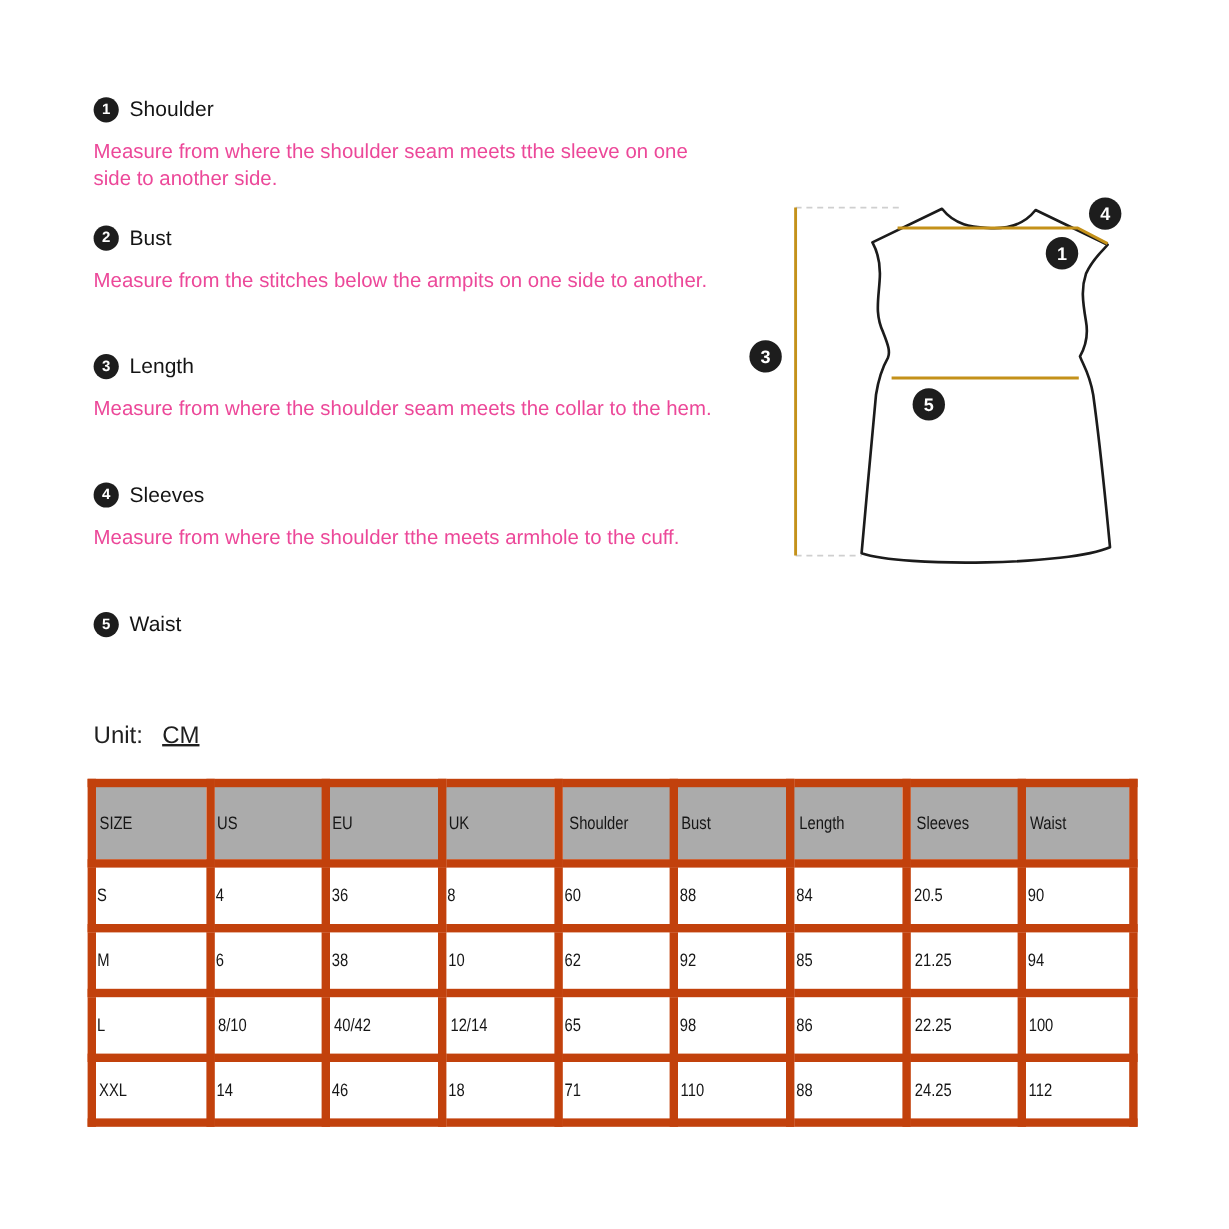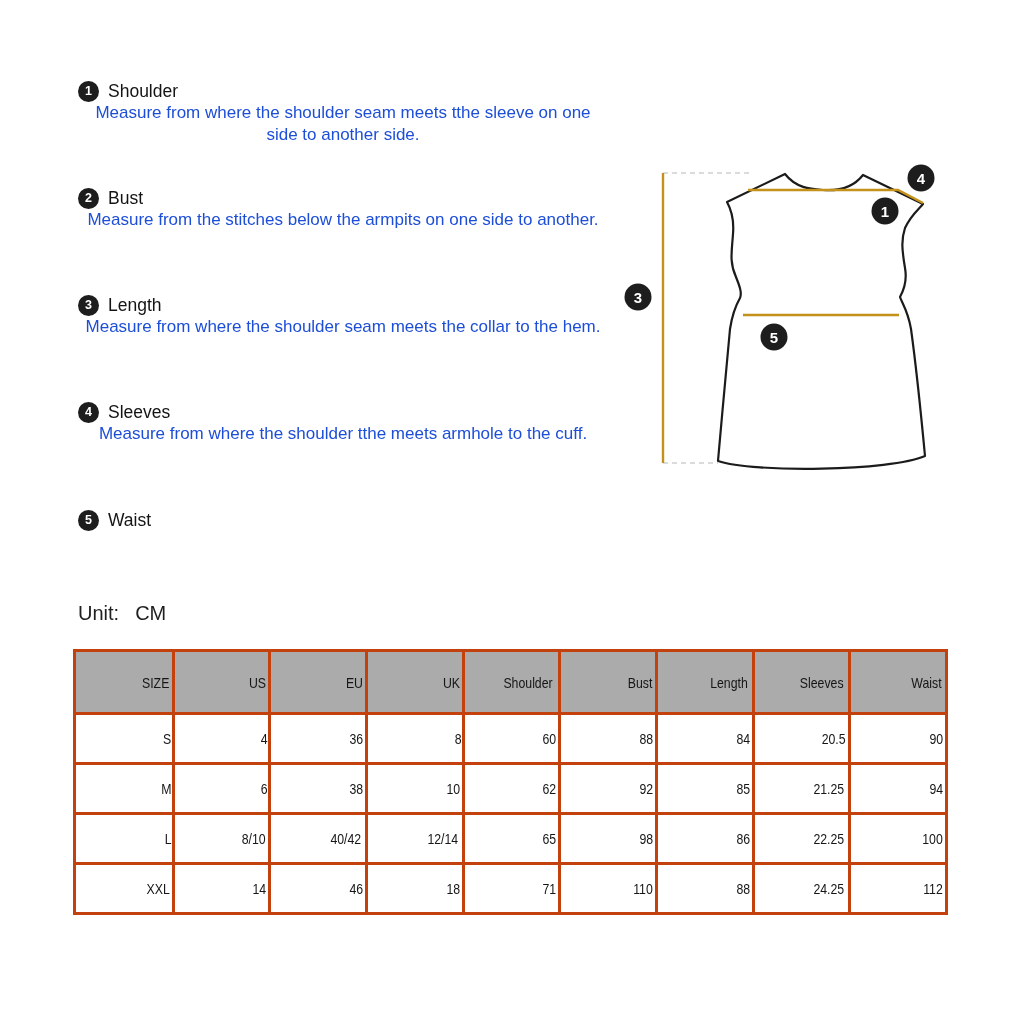--- a/index.html
+++ b/index.html
@@ -10,32 +10,32 @@
   .abs{position:absolute;}
   .page-title{left:78px;top:31px;font-size:17.5px;font-weight:400;letter-spacing:.1px;}
   .section{left:78px;width:532px;}
   .sec-head{display:flex;align-items:center;gap:9px;height:22px;}
   .badge{
     width:21px;height:21px;border-radius:50%;background:#1d1d1d;color:#ffffff;
     display:flex;align-items:center;justify-content:center;
     font-size:12.5px;font-weight:700;flex:0 0 21px;
   }
   .sec-label{font-size:17.5px;font-weight:500;color:#141414;}
-  .sec-desc{font-size:17px;line-height:22px;color:#1d4ed8;width:530px;text-align:center;}
+  .sec-desc{margin-top:14px;font-size:17px;line-height:22px;color:#ec4899;width:530px;}
   .unit-line{left:78px;top:602px;font-size:20px;color:#1f1f1f;}
-  .unit-value{display:inline-block;margin-left:16px;}
+  .unit-value{display:inline-block;margin-left:16px;text-decoration:underline;}
   
   .diagram{left:600px;top:150px;}
   
   table.size-table{
     left:73px;top:649px;width:875px;position:absolute;
     border-collapse:collapse;table-layout:fixed;
   }
   table.size-table th,table.size-table td{
-    border:3px solid #c2410c;text-align:right;vertical-align:middle;
+    border:7px solid #c2410c;text-align:left;vertical-align:middle;
     padding:0;color:#161616;overflow:hidden;
   }
   table.size-table th{height:60px;background:#ababab;font-size:15px;font-weight:500;}
   table.size-table td{height:47px;background:#ffffff;font-size:15px;font-weight:500;}
   .thickL{border-left:2px solid #111111 !important;}
   .cx{display:inline-block;transform:scaleX(.82);transform-origin:center;white-space:nowrap;}
   .footer-note{left:0;top:977px;width:1024px;text-align:center;font-size:16px;color:#1a1a1a;}
 </style>
 </head>
 <body>

